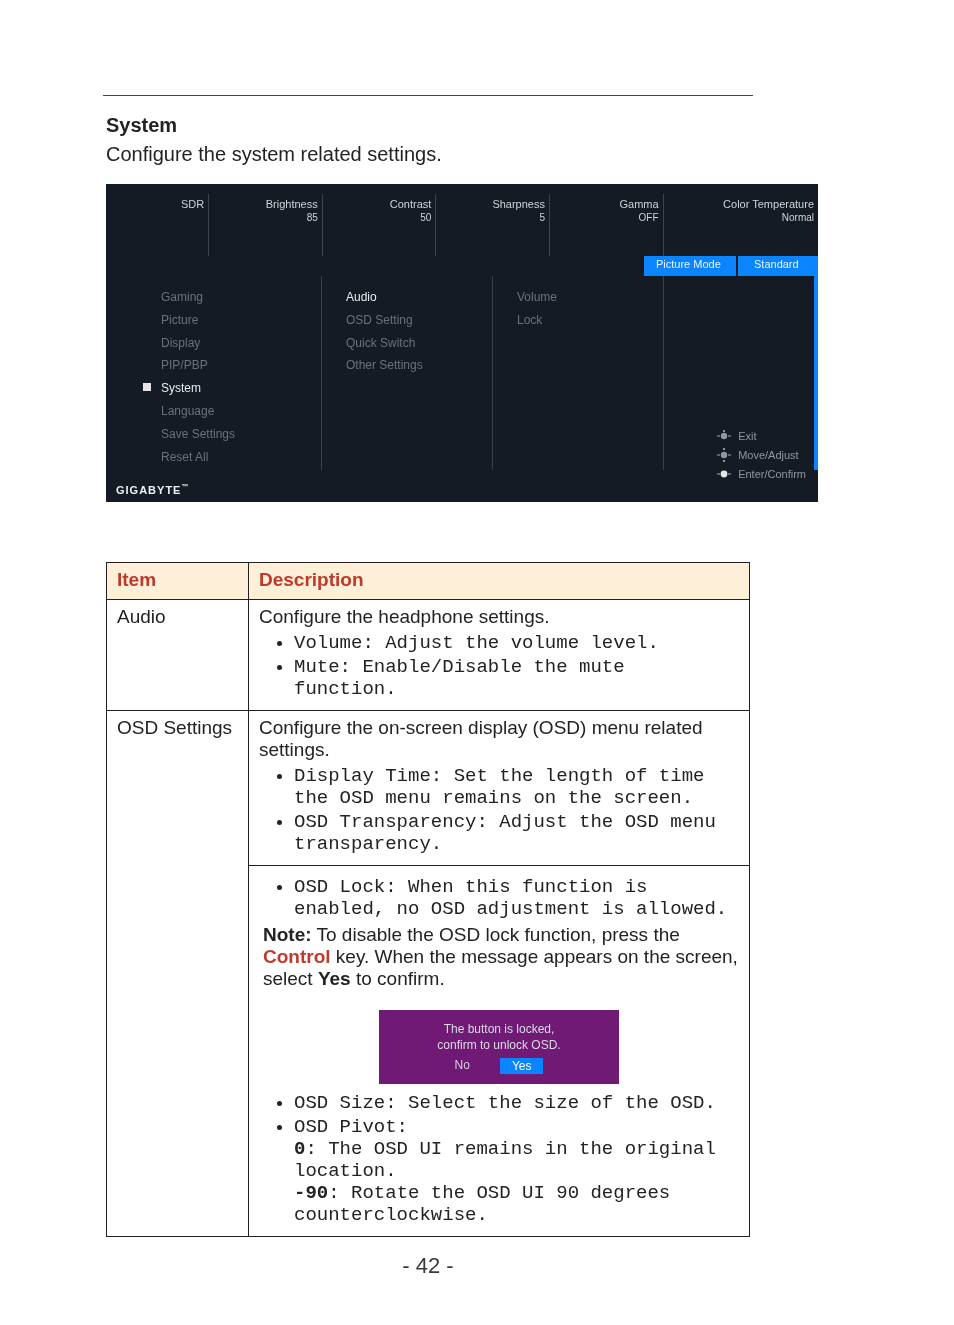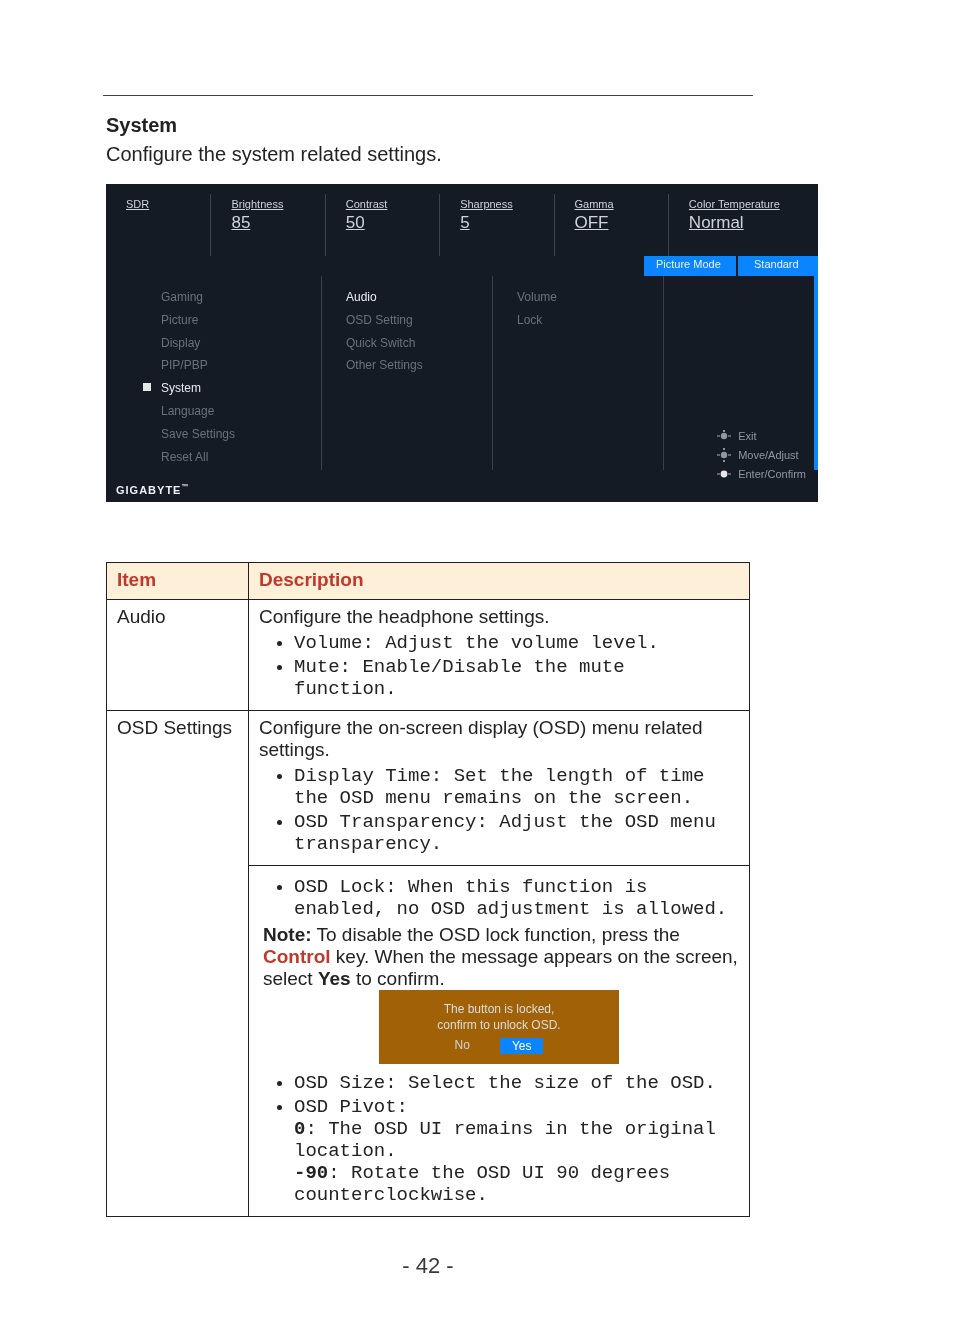--- a/index.html
+++ b/index.html
@@ -48,33 +48,32 @@
     font-size: 12px;
     position: relative;
   }
   .osd-top {
     display: flex;
     height: 62px;
     padding-top: 10px;
   }
   .osd-top .cell {
     flex: 1 1 0;
-    text-align: left;
+    text-align: right;
     line-height: 1.25;
     border-left: 1px solid #3b4350;
-    padding: 4px 4px 0 20px;
+    padding: 4px 4px 0 4px;
     display: flex;
     flex-direction: column;
     justify-content: flex-start;
-    text-decoration: underline;
   }
   .osd-top .cell:first-child { border-left: none; flex: 0.9; }
   .osd-top .cell.wide { flex: 1.4; }
   .osd-top .label { color: #cfd3da; font-size: 11px; }
-  .osd-top .val   { color: #cfd3da; font-size: 17px; }
+  .osd-top .val   { color: #cfd3da; font-size: 10px; }
   .osd-mode-row {
     position: absolute;
     right: 0;
     top: 72px;
     height: 20px;
     display: flex;
     font-size: 11px;
     color: #eaf2ff;
   }
   .osd-mode-row .pm {
@@ -182,22 +181,22 @@
     margin: 4px 0 0 0;
     padding-left: 28px;
   }
   ul.b li { margin: 2px 7px; font-family: Liberation Mono, monospace; }
   .bold { font-weight: 700; }
   .red  { color: #c0392b; }
 
   
   .mini-dialog {
     width: 220px;
-    margin: 0 auto 8px auto;
-    background: #a16207;
+    margin: 20px auto 8px auto;
+    background: #701a75;
     color: #d8dde5;
     font-size: 12px;
     text-align: center;
     padding: 10px 10px 10px 10px;
   }
   .mini-dialog .line { margin: 2px 0; }
   .mini-btns {
     display: flex;
     justify-content: center;
     gap: 30px;

